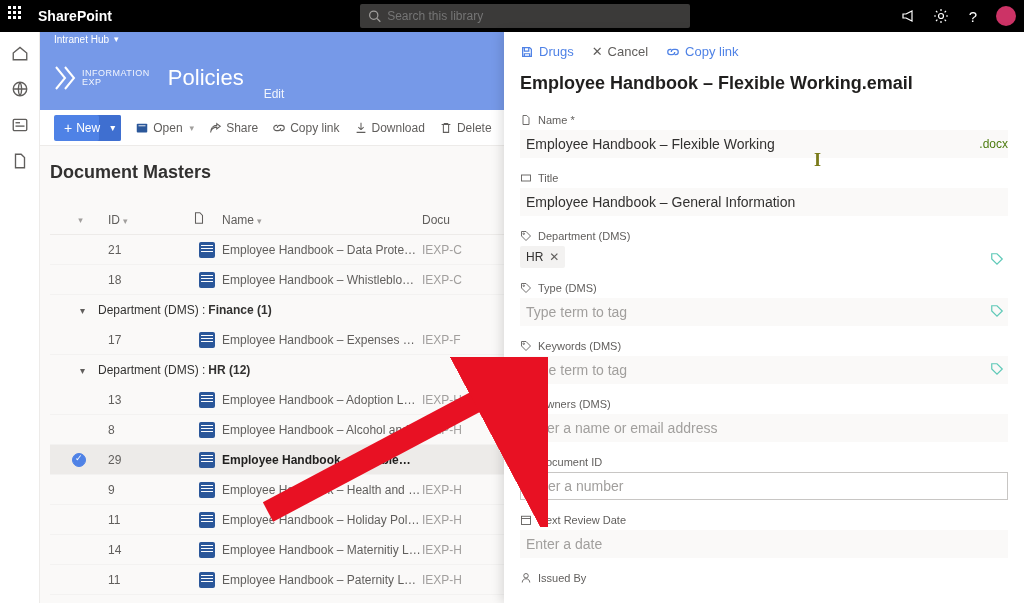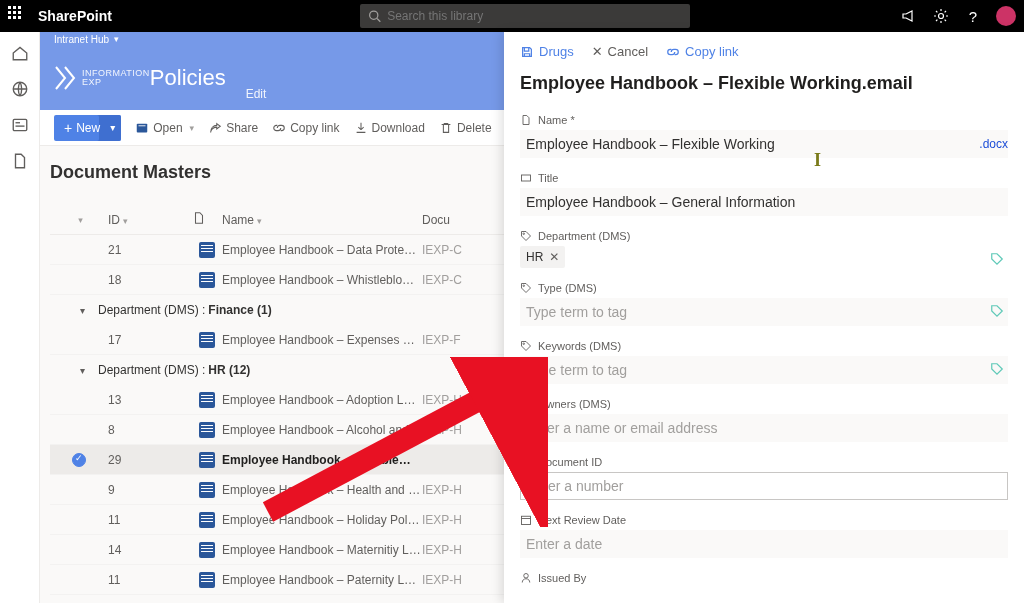--- a/index.html
+++ b/index.html
@@ -26,21 +26,21 @@
 
 
 .hubstrip { height:14px; background:#7699e8; display:flex; align-items:center; font-size:10px; color:#fff; padding-left:14px; }
 .hubstrip .chev { margin-left:5px; font-size:9px; }
 
 
 .siteheader { height:64px; background:#7699e8; display:flex; align-items:center; padding-left:14px; color:#fff; }
 .logo { display:flex; align-items:center; gap:6px; }
 .logo-mark { width:22px; height:26px; }
 .logo-text { font-size:9px; line-height:1; letter-spacing:0.5px; opacity:0.9; }
-.pagetitle { font-size:22px; font-weight:400; }
+.pagetitle { font-size:22px; font-weight:400; margin-left:18px; }
 .editlink { font-size:12px; margin-left:20px; opacity:0.9; cursor:pointer;margin-top:31px; }
 
 
 .cmdbar { height:36px; background:#fff; display:flex; align-items:center; padding-left:14px; gap:14px; border-bottom:1px solid #edebe9; }
 .newbtn { height:26px; background:#4f82e6; color:#fff; border:none; border-radius:2px; padding:0 6px 0 10px; font-size:12px; display:flex; align-items:center; gap:4px; box-shadow: inset -22px 0 0 #3f6fd0; }
 .newbtn .chev { padding-left:6px; font-size:10px; }
 .cmd { display:flex; align-items:center; gap:4px; font-size:12px; color:#605e5c; cursor:pointer; }
 .cmd svg, .cmd .i { width:14px; height:14px; }
 
 
@@ -80,21 +80,21 @@
 .panel { position:absolute; top:0; right:0; bottom:0; width:520px; background:#fff; box-shadow:-3px 0 10px rgba(0,0,0,0.12); padding:12px 16px 0 16px; overflow:hidden; }
 .panel-actions { display:flex; gap:18px; align-items:center; margin-bottom:14px; }
 .pa { display:flex; align-items:center; gap:5px; font-size:13px; color:#4f82e6; cursor:pointer; }
 .pa.cancel { color:#605e5c; }
 .panel-title { font-size:18px; font-weight:600; color:#201f1e; margin-bottom:20px; }
 .fld { margin-bottom:14px; }
 .fld-label { display:flex; align-items:center; gap:6px; font-size:11px; color:#605e5c; margin-bottom:4px; }
 .fld-input { width:100%; height:28px; border:none; background:#faf9f8; padding:0 6px; font-size:14px; color:#323130; outline:none; }
 .fld-input::placeholder { color:#a19f9d; }
 .fld-wrap { position:relative; display:flex; align-items:center; }
-.ext { position:absolute; right:0; font-size:12px; color:#1d4ed8; }
+.ext { position:absolute; right:0; font-size:12px; color:#4d7c0f; }
 .tagchip { display:inline-flex; align-items:center; background:#f3f2f1; height:22px; padding:0 6px; font-size:12px; color:#323130; border-radius:2px; gap:6px; }
 .tagchip .x { color:#605e5c; cursor:pointer; }
 .tagicon { position:absolute; right:4px; top:6px; color:#8bd3c7; }
 .fld-box { position:relative; }
 .boxed { border:1px solid #c8c6c4; background:#fff; }
 .cursor-caret { position:absolute; right:170px; top:334px; color:#7a7a1a; font-size:18px; font-family:serif; font-weight:bold; }
 
 
 .arrow-anno { position:absolute; left:218px; top:325px; pointer-events:none; }
 

